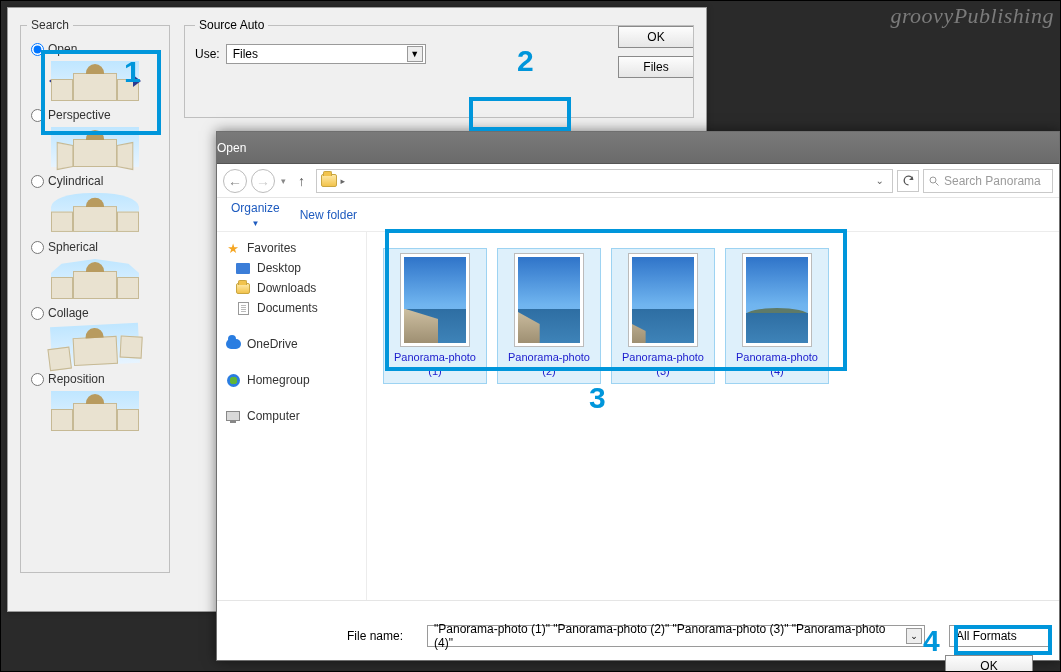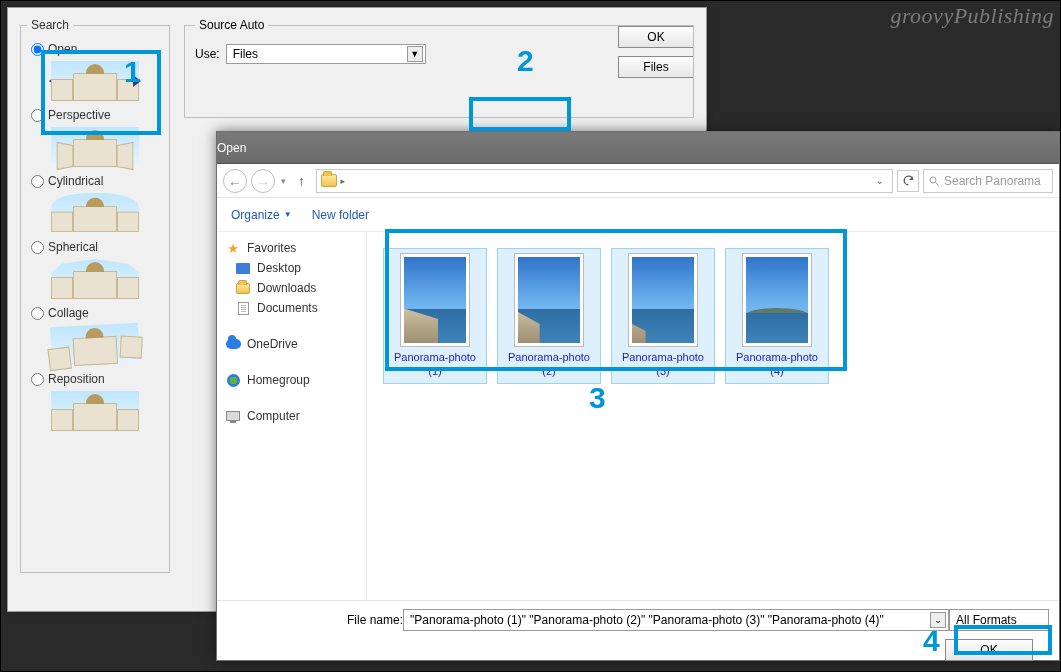--- a/index.html
+++ b/index.html
@@ -141,21 +141,21 @@
   .crumb .chev{ font-size:9px; color:#666; }
   .crumb .dd{ margin-left:auto; font-size:10px; color:#666; padding-right:4px;}
   .refresh{ width:22px; height:22px; border:1px solid #c9c9c9; display:flex; align-items:center;justify-content:center;}
   .refresh svg{width:13px;height:13px;}
   .search{
     width:130px; height:24px; border:1px solid #c9c9c9; display:flex; align-items:center; gap:4px; padding:0 4px; color:#9b9b9b;
   }
   .search svg{width:12px;height:12px; flex-shrink:0;}
 
   .fd-toolbar{ height:34px; display:flex; align-items:center; gap:20px; padding:0 14px; color:#1e5bbf; border-bottom:1px solid #ececec;}
-  .fd-toolbar .org{ display:flex; align-items:center; gap:4px;}
+  .fd-toolbar .org{ display:flex; align-items:center; gap:4px;flex-direction:column;}
   .fd-toolbar .chev{ font-size:8px;}
 
   .fd-main{ display:flex; height:368px; }
   .fd-side{ width:150px; border-right:1px solid #ececec; padding:6px 4px; overflow:hidden;}
   .sgroup{ margin-bottom:16px;}
   .sitem{ display:flex; align-items:center; gap:6px; padding:3px 4px 3px 14px; color:#333; }
   .sitem.head{ padding-left:4px; font-weight:normal;}
   .ic{ width:16px; height:14px; display:flex; align-items:center; justify-content:center;}
   .star{ color:#f5a623; font-size:13px;}
   .desk{ width:14px;height:11px;background:#3b7dd8;border-radius:1px;}
@@ -180,21 +180,21 @@
   .p2 .pier{left:0;width:35%; clip-path:polygon(0 10%,100% 45%,100% 100%,0 100%);}
   .p3 .pier{left:0;width:22%; clip-path:polygon(0 45%,100% 65%,100% 100%,0 100%);}
   .p4 .sea{height:35%;}
   .p4 .hill{position:absolute;left:0;right:0;bottom:33%;height:8%;background:#5e7a68;border-radius:50% 50% 0 0/100% 100% 0 0;}
   .fitem .cap{ font-size:11px; color:#1b1bcd; line-height:1.25;}
 
   .fd-bottom{
     border-top:1px solid #e5e5e5;
     padding:8px 10px 10px; display:flex; flex-direction:column; gap:8px;
   }
-  .fn-row{ display:flex; align-items:center; gap:0;}
+  .fn-row{ display:flex; align-items:center; gap:24px;margin-top:16px;}
   .fn-row label{ white-space:nowrap; padding-left:120px;}
   .fn-input{
     flex:1; height:22px; border:1px solid #9a9a9a; background:#fff;
     display:flex; align-items:center; justify-content:space-between; padding:0 2px 0 6px; font-size:12px;
   }
   .fmt{
     width:100px; height:22px; border:1px solid #9a9a9a; background:#fff;
     display:flex; align-items:center; padding:0 6px; font-size:12px;
   }
   .ok-row{ display:flex; justify-content:flex-end; gap:8px; padding-right:16px;}

